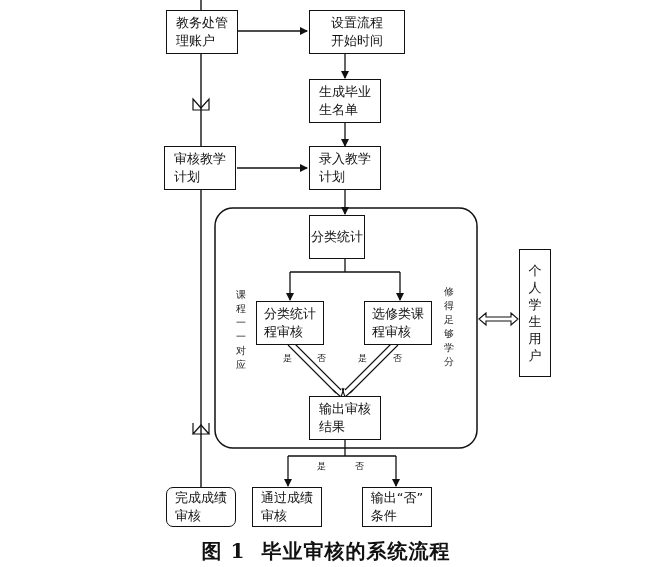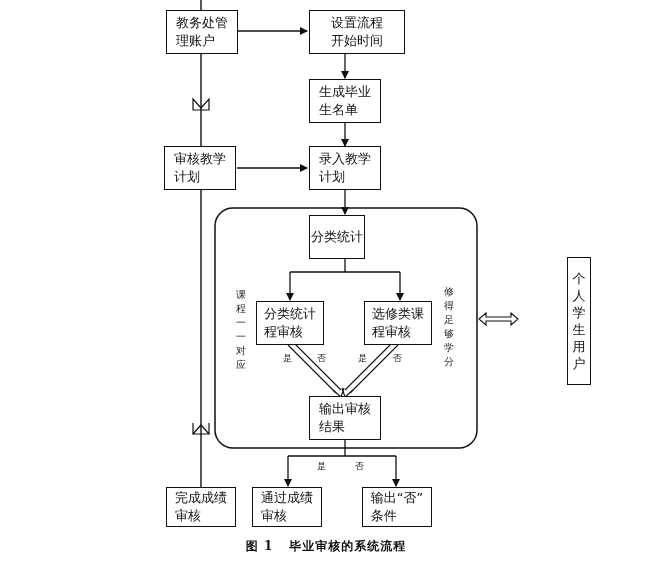--- a/index.html
+++ b/index.html
@@ -6,21 +6,21 @@
   body { width: 652px; height: 567px; position: relative; overflow: hidden;
          font-family: "DejaVu Sans", sans-serif; color: #111; }
   #canvas { position: absolute; left: 0; top: 0; width: 652px; height: 567px; }
   .box { position: absolute; border: 1.6px solid #111; background: #fff;
          display: flex; align-items: center; justify-content: center; text-align: left;
          font-size: 13px; line-height: 18px; box-sizing: border-box; white-space: pre-line; }
   .vlabel { position: absolute; font-size: 10px; line-height: 14px; width: 12px;
             text-align: right; word-break: break-all; color: #222; }
   .small { position: absolute; font-size: 9px; color: #222; }
   .caption { position: absolute; left: 0; width: 652px; top: 538px; text-align: center;
-             font-family: "DejaVu Serif", serif; font-weight: bold; font-size: 12px; letter-spacing: 1px; }
+             font-family: "DejaVu Serif", serif; font-weight: bold; font-size: 20px; letter-spacing: 1px; }
   .caption span { margin: 0 8px; }
   .vbox { position: absolute; border: 1.6px solid #111; background: #fff; box-sizing: border-box;
           display: flex; align-items: center; justify-content: center; }
   .vbox .vt { font-size: 13px; line-height: 17px; width: 14px; word-break: break-all; text-align: center; }
 </style>
 </head>
 <body>
 
 <svg id="canvas" viewBox="0 0 652 567" xmlns="http://www.w3.org/2000/svg">
   <defs>
@@ -77,28 +77,28 @@
 计划</div>
 <div class="box" style="left:309px;top:146px;width:72px;height:44px;">录入教学
 计划</div>
 <div class="box" style="left:309px;top:215px;width:56px;height:44px;">分类统计</div>
 <div class="box" style="left:256px;top:301px;width:68px;height:44px;">分类统计
 程审核</div>
 <div class="box" style="left:364px;top:301px;width:68px;height:44px;">选修类课
 程审核</div>
 <div class="box" style="left:309px;top:396px;width:72px;height:44px;">输出审核
 结果</div>
-<div class="box" style="left:166px;top:487px;width:70px;height:40px;">完成成绩
+<div class="box" style="left:166px;top:487px;width:70px;height:40px;border-radius:7px;">完成成绩
 审核</div>
 <div class="box" style="left:252px;top:487px;width:70px;height:40px;">通过成绩
 审核</div>
 <div class="box" style="left:362px;top:487px;width:70px;height:40px;">输出“否”
 条件</div>
 
-<div class="vbox" style="left:519px;top:257px;width:24px;height:128px;margin-left:48px;">
+<div class="vbox" style="left:519px;top:249px;width:32px;height:128px;">
   <div class="vt">个人学生用户</div>
 </div>
 
 <div class="vlabel" style="left:234px;top:288px;">课程一一对应</div>
 <div class="vlabel" style="left:442px;top:285px;">修得足够学分</div>
 
 <div class="small" style="left:283px;top:352px;">是</div>
 <div class="small" style="left:317px;top:352px;">否</div>
 <div class="small" style="left:358px;top:352px;">是</div>
 <div class="small" style="left:393px;top:352px;">否</div>

